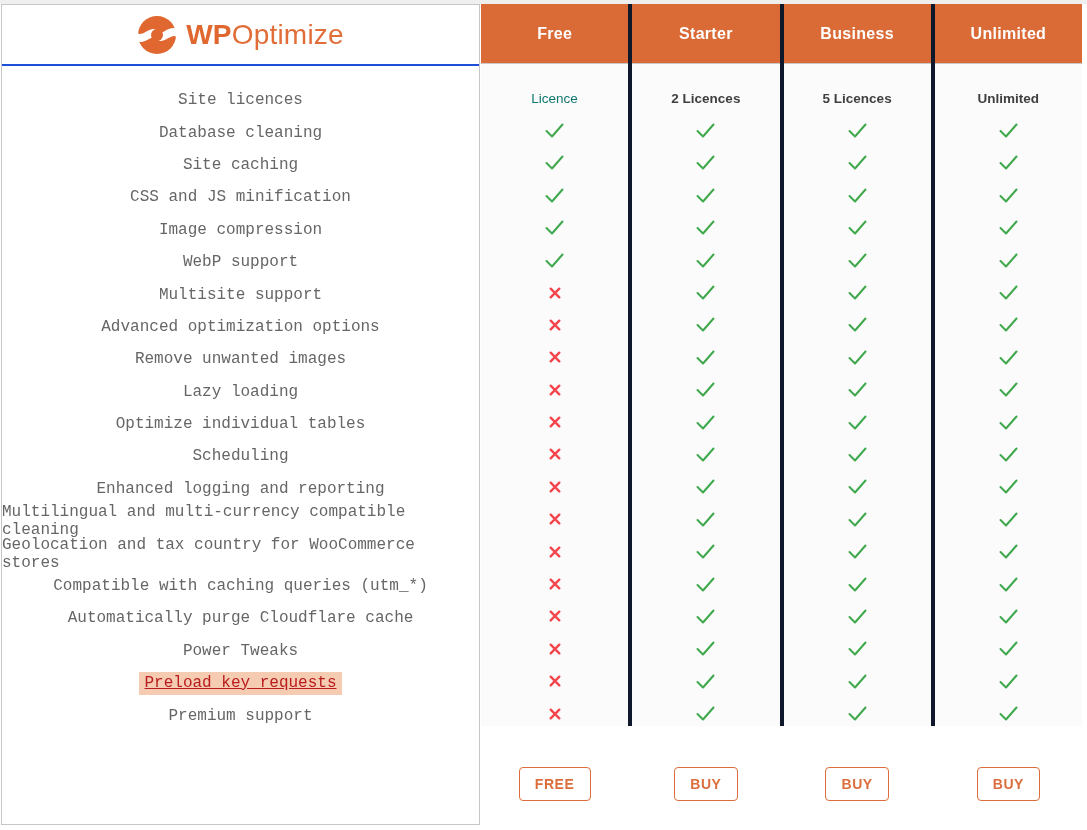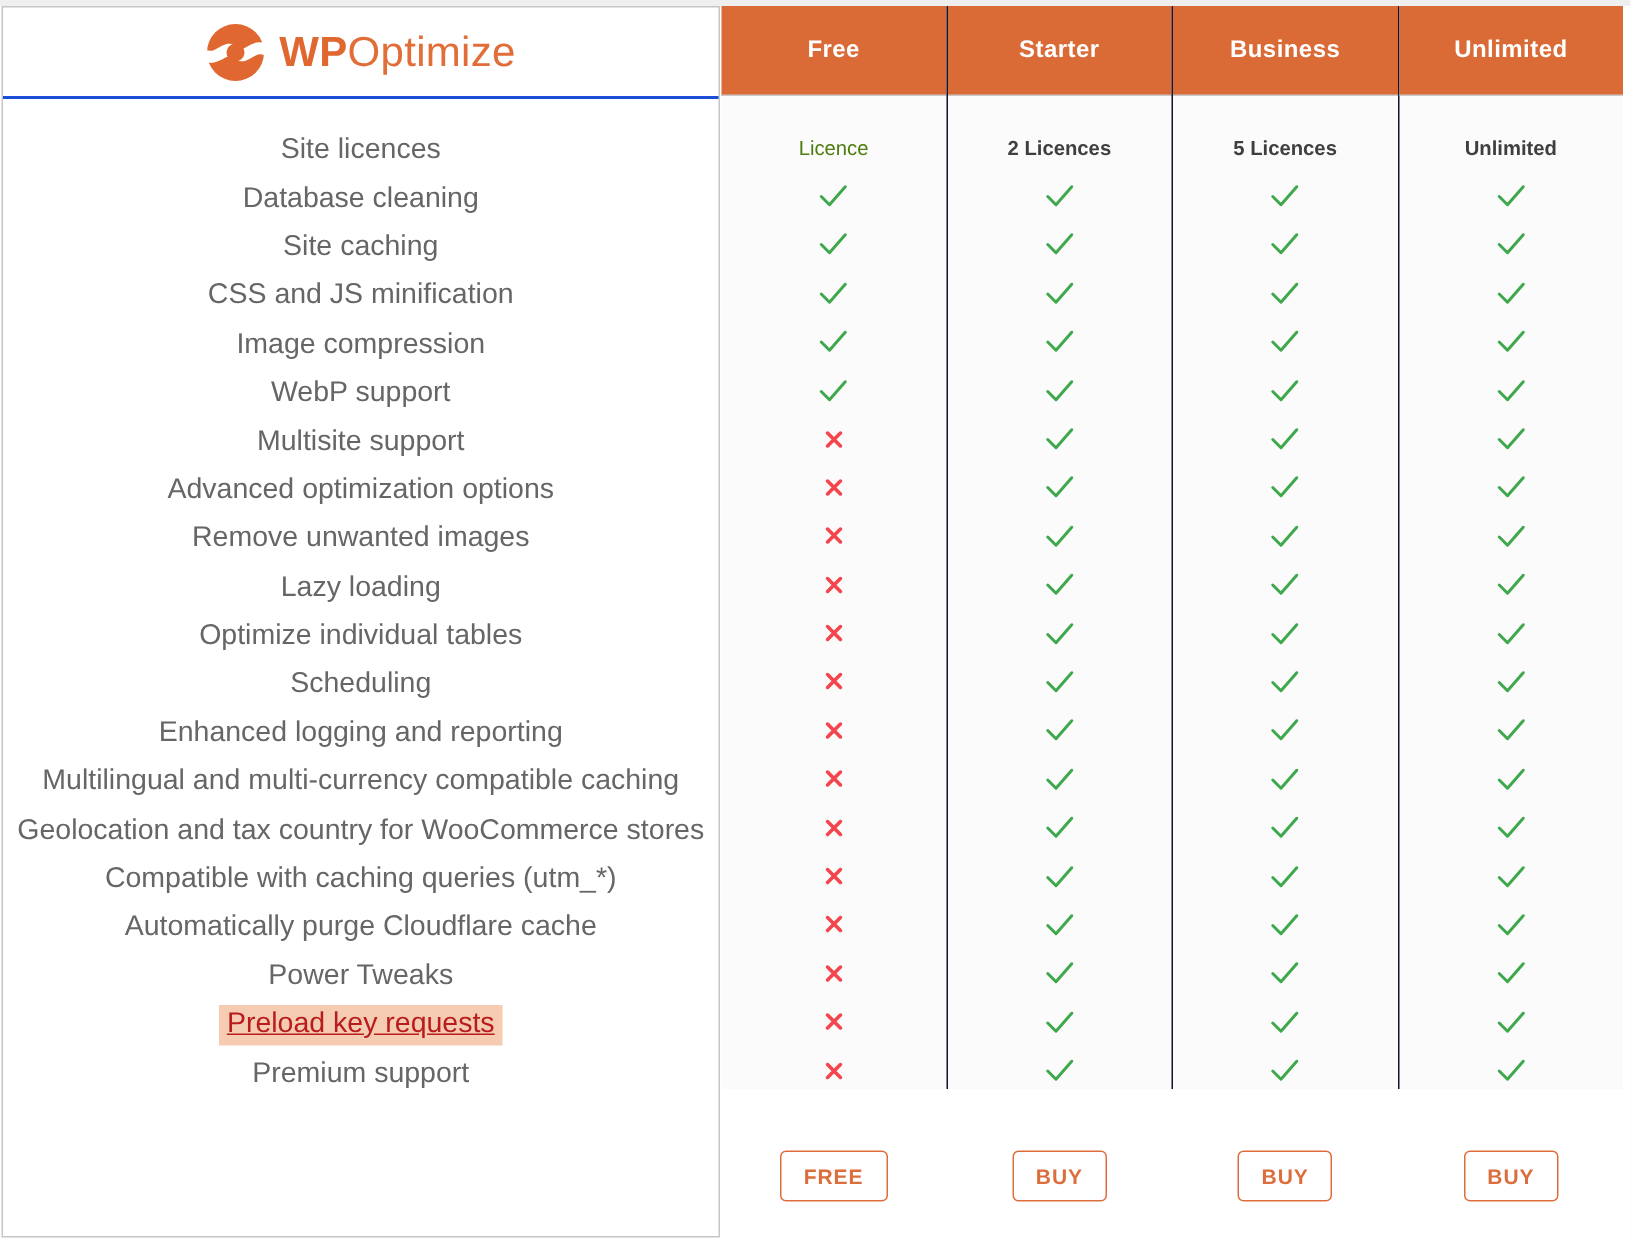--- a/index.html
+++ b/index.html
@@ -7,31 +7,31 @@
   .page{position:relative;width:1087px;height:830px;background:#ffffff;overflow:hidden;}
   .topstrip{position:absolute;top:0;left:0;width:1087px;height:4px;background:#efefef;}
   .left-panel{position:absolute;left:1px;top:4px;width:479px;height:821px;background:#ffffff;
     border:1px solid #c6c6c6;box-sizing:border-box;}
   .logo-header{height:59px;border-bottom:2px solid #1d4ed8;display:flex;align-items:center;justify-content:center;gap:9px;}
   .logo-text{font-size:28px;color:#e0672f;letter-spacing:.2px;}
   .logo-text .wp{font-weight:800;}
   .logo-text .opt{font-weight:400;opacity:.95;}
   .features{padding-top:18px;}
   .frow{height:32.4px;display:flex;align-items:center;justify-content:center;
-    font-size:19px;color:#666666;box-sizing:border-box;}
+    font-size:16px;color:#666666;box-sizing:border-box;font-family:Liberation Mono, monospace;}
   .hl{background:#f5cbb2;color:#b91c1c;text-decoration:underline;padding:2px 5px 3px;}
   .plans{position:absolute;left:481px;top:4px;width:601px;height:722px;background:#fbfbfb;display:flex;}
   .plan-col{flex:1;display:flex;flex-direction:column;min-width:0;}
-  .plan-col + .plan-col{border-left:1px solid #0f172a;}
+  .plan-col + .plan-col{border-left:4px solid #0f172a;}
   .plan-head{height:59px;flex:0 0 59px;background:#da6a36;border-bottom:1px solid #c9c9c9;
     display:flex;align-items:center;justify-content:center;color:#ffffff;font-size:16px;
     font-weight:600;letter-spacing:.3px;}
   .vals{padding-top:18px;}
   .vrow{height:32.4px;display:flex;align-items:center;justify-content:center;font-size:13.5px;}
-  .vrow.muted{color:#4d7c0f;}
+  .vrow.muted{color:#0f766e;}
   .vrow.strong{color:#3f3f3f;font-weight:bold;}
   .btnwrap{margin-top:37px;display:flex;justify-content:center;}
   .plan-btn{background:transparent;border:1px solid #db6e3c;color:#db6e3c;font-weight:bold;
     font-size:14px;padding:8px 15px;border-radius:4px;cursor:pointer;
     font-family:"Liberation Sans",sans-serif;letter-spacing:.6px;}
   .icon svg{display:block;}
 </style>
 </head>
 <body>
 
@@ -56,21 +56,21 @@
         <div class="frow">CSS and JS minification</div>
         <div class="frow">Image compression</div>
         <div class="frow">WebP support</div>
         <div class="frow">Multisite support</div>
         <div class="frow">Advanced optimization options</div>
         <div class="frow">Remove unwanted images</div>
         <div class="frow">Lazy loading</div>
         <div class="frow">Optimize individual tables</div>
         <div class="frow">Scheduling</div>
         <div class="frow">Enhanced logging and reporting</div>
-        <div class="frow">Multilingual and multi-currency compatible caching</div>
+        <div class="frow">Multilingual and multi-currency compatible cleaning</div>
         <div class="frow">Geolocation and tax country for WooCommerce stores</div>
         <div class="frow">Compatible with caching queries (utm_*)</div>
         <div class="frow">Automatically purge Cloudflare cache</div>
         <div class="frow">Power Tweaks</div>
         <div class="frow">
           <span class="hl">Preload key requests</span>
         </div>
         <div class="frow">Premium support</div>
       </div>
   </div>

